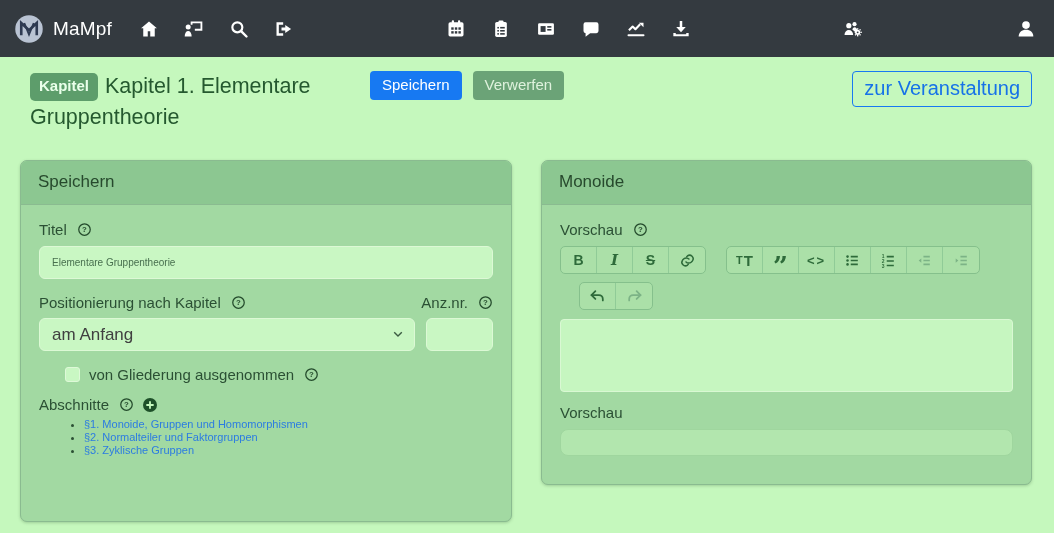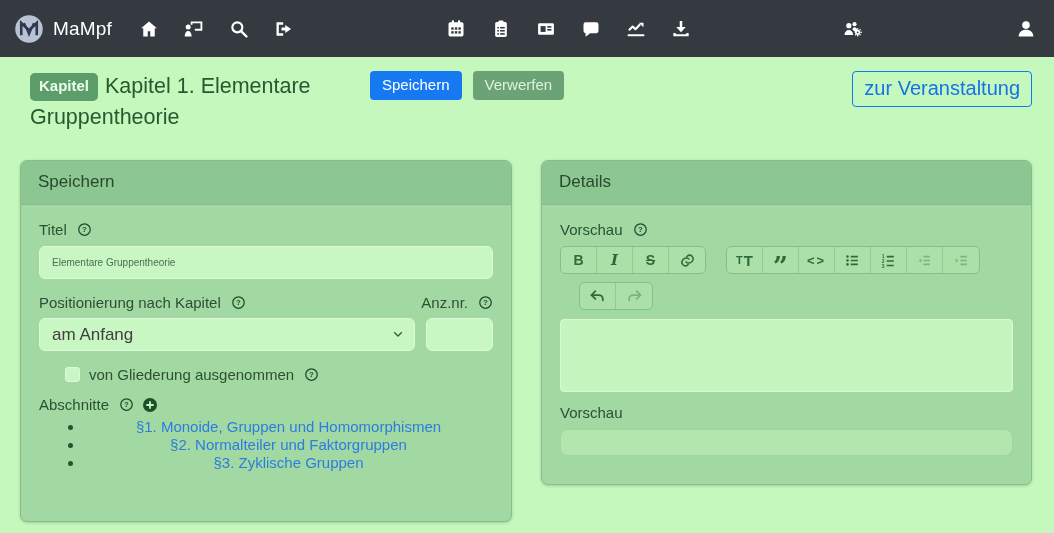--- a/index.html
+++ b/index.html
@@ -74,21 +74,21 @@
 
   .checkbox-row { display: flex; align-items: center; gap: 9px; margin-top: 15px; margin-left: 26px; }
   .checkbox {
     width: 15px; height: 15px; background: #c9f7c3; border: 1px solid #def9d8;
     border-radius: 3px; cursor: pointer; flex: none;
   }
   .sections-row { display: flex; align-items: center; gap: 8px; margin-top: 13px; }
   .plus-icon { width: 16px; height: 16px; cursor: pointer; }
   .plus-icon svg { width: 16px; height: 16px; display: block; }
   .sections-list { margin: 5px 0 0 0; padding-left: 45px; }
-  .sections-list li { color: #2b5034; font-size: 15px; margin: 1px 0; text-align: center; }
+  .sections-list li { color: #2b5034; font-size: 11px; margin: 1px 0; }
   .sections-list a { color: #2c7ce1; text-decoration: none; cursor: pointer; }
 
   
   .toolbar-row { display: flex; gap: 20px; margin-top: 7px; }
   .toolbar-row2 { margin-top: 8px; margin-left: 19px; }
   .btn-group {
     display: inline-flex; border: 1px solid #85c08c; border-radius: 5px;
     overflow: hidden; background: #abe0a8;
   }
   .tb-btn {
@@ -346,21 +346,21 @@
       </div>
       <ul class="sections-list">
         <li><a>§1. Monoide, Gruppen und Homomorphismen</a></li>
         <li><a>§2. Normalteiler und Faktorgruppen</a></li>
         <li><a>§3. Zyklische Gruppen</a></li>
       </ul>
     </div>
   </div>
 
   <div class="card card-inhalt">
-    <div class="card-header">Details</div>
+    <div class="card-header">Monoide</div>
     <div class="card-body">
       <div>
         <span class="field-label">
           <span>Vorschau</span>
           <span class="help-icon">
             <svg viewBox="0 0 24 24">
                 <circle cx="12" cy="12" r="9.2" fill="none" stroke="currentColor" stroke-width="2"></circle>
                 <text x="12" y="16.4" font-size="12.5" font-weight="bold" text-anchor="middle" fill="currentColor">?</text>
               </svg>
           </span>

